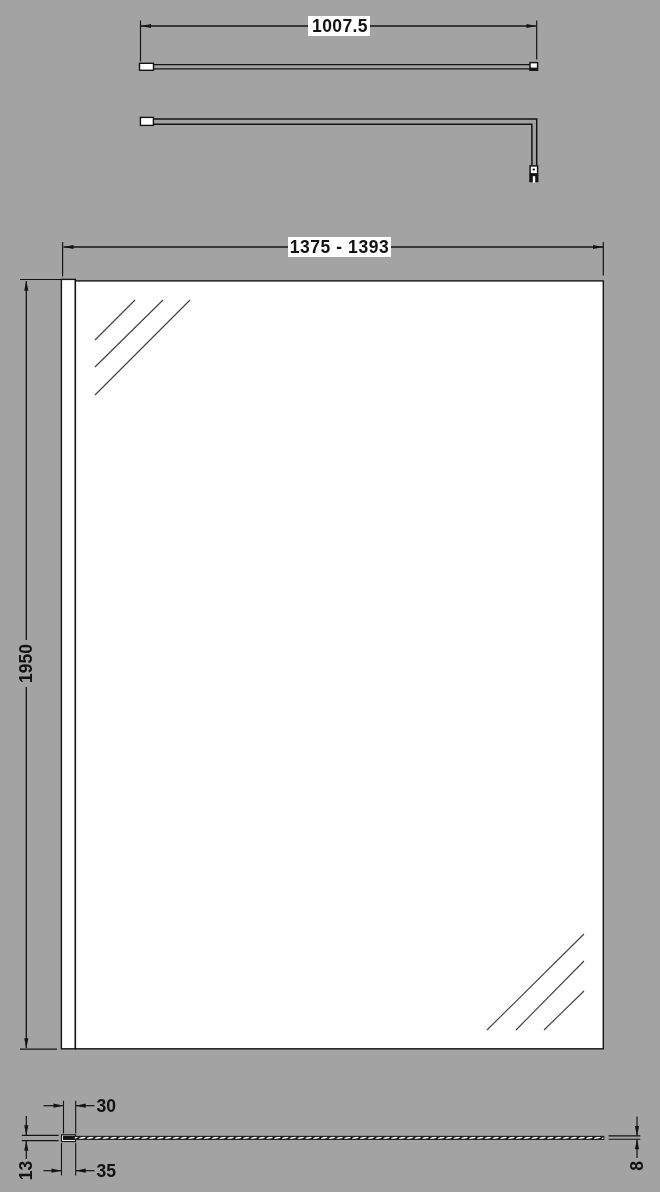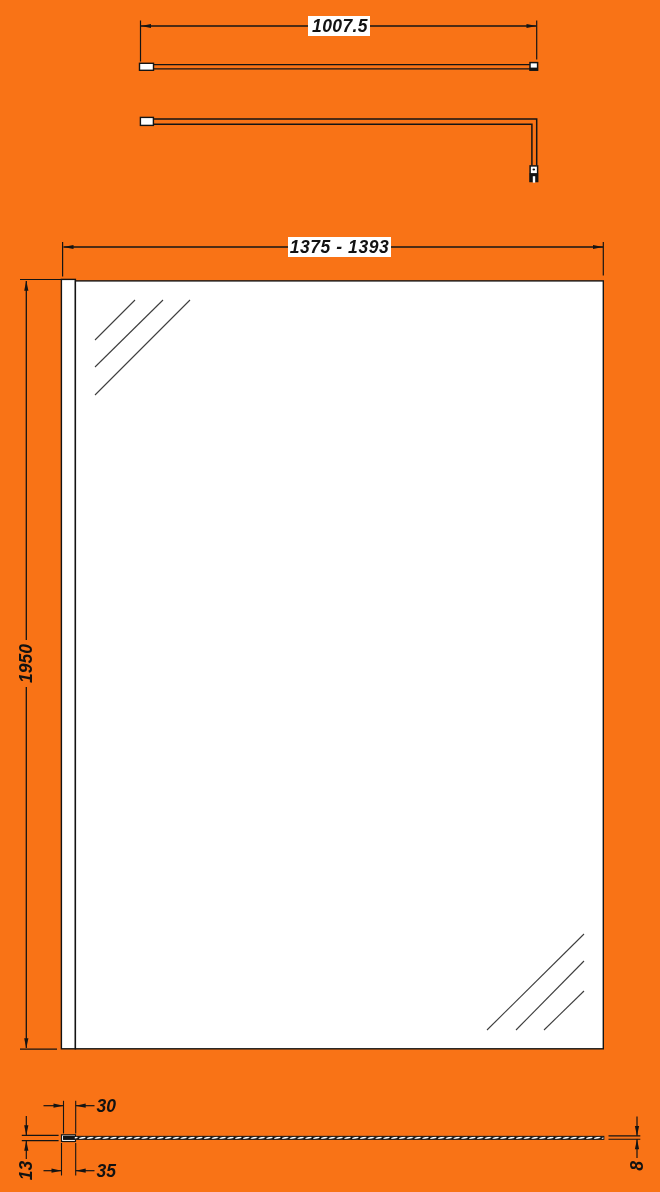--- a/index.html
+++ b/index.html
@@ -1,16 +1,16 @@
 <!DOCTYPE html>
 <html><head>
 <meta charset="utf-8">
 <style>
   html,body{margin:0;padding:0;background:#ffffff;}
-  .page{width:660px;height:1192px;position:relative;background:#f97316;overflow:hidden;font-style:italic;}
+  .page{width:660px;height:1192px;position:relative;background:#a3a3a3;overflow:hidden;}
   svg{display:block;}
   text{font-family:"Liberation Sans",sans-serif;font-weight:bold;fill:#121212;}
 </style>
 </head>
 <body>
 <div class="page">
 <svg width="660" height="1192" viewBox="0 0 660 1192">
   <defs>
     <pattern id="glasshatch" x="63.5" y="1136.3" width="7.8" height="3.1" patternUnits="userSpaceOnUse">
       <rect width="7.8" height="3.1" fill="#0e0e0e"></rect>

